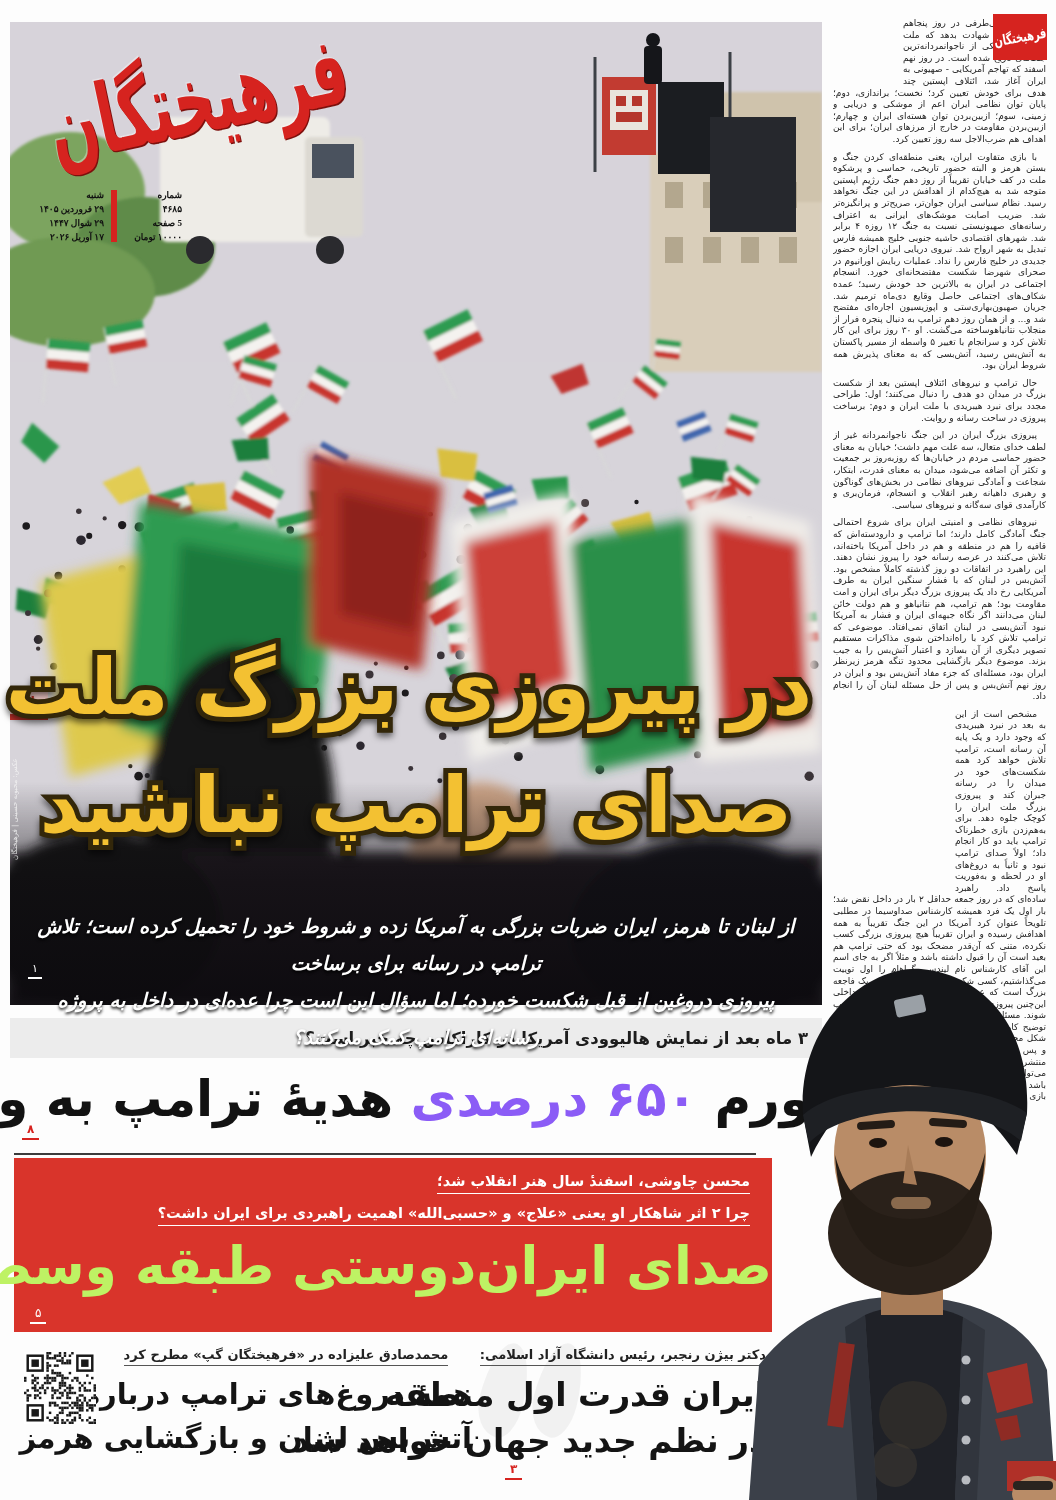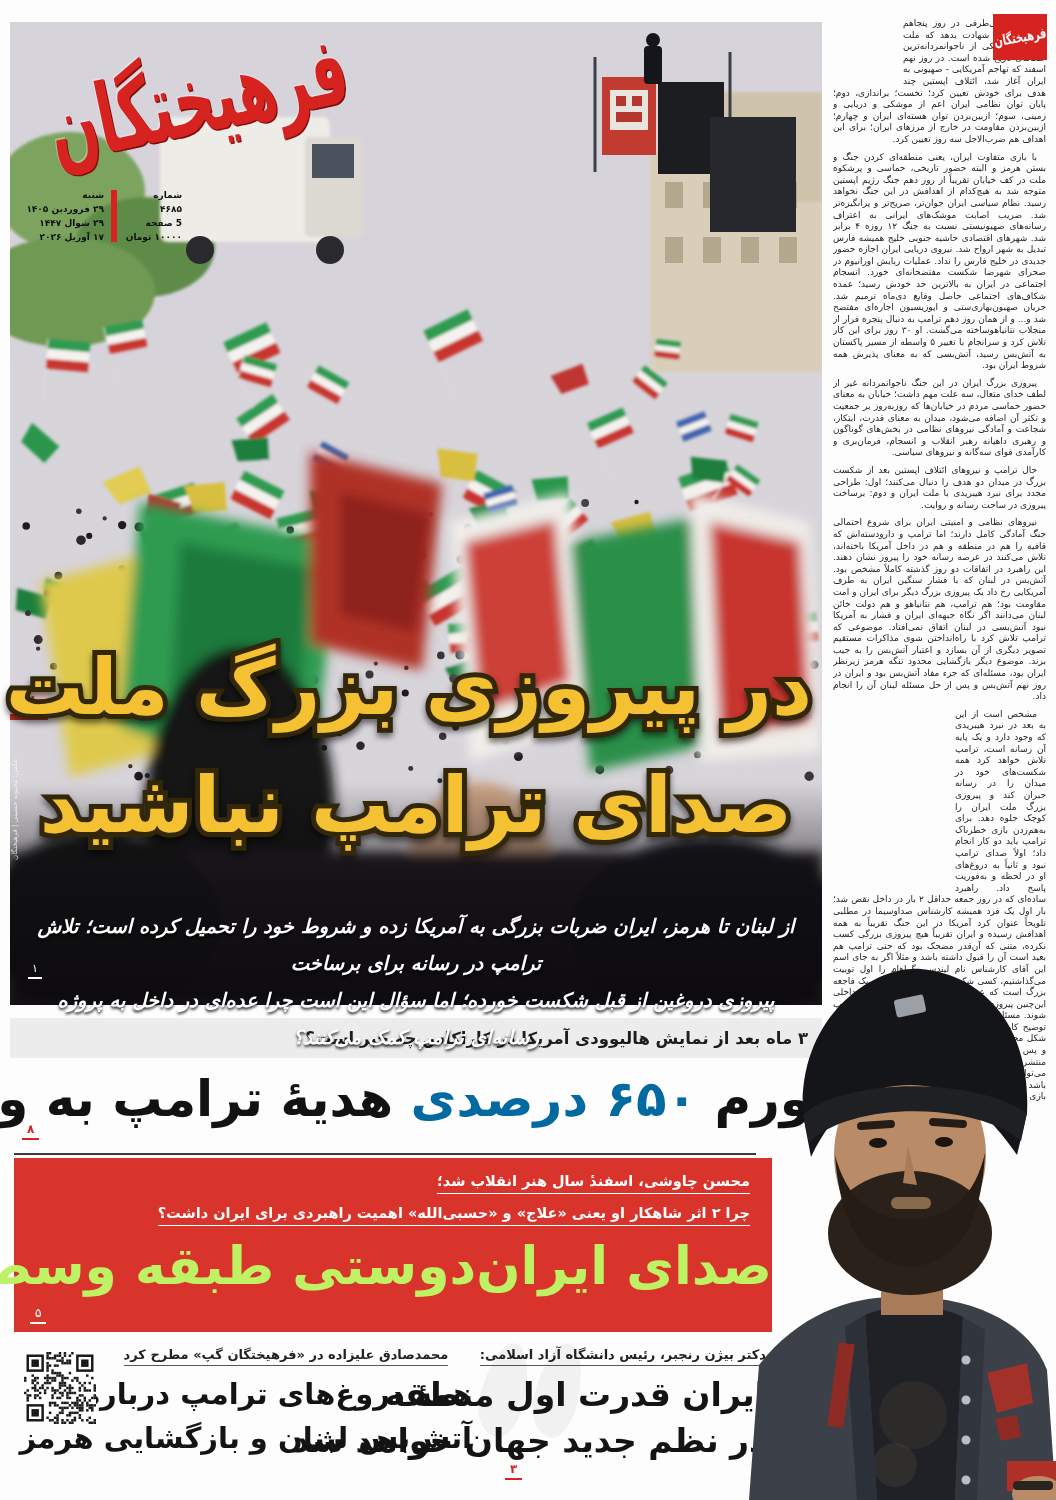--- a/index.html
+++ b/index.html
@@ -17,21 +17,21 @@
   .photo-watermark span{color:#c4322b;font-size:13px;font-weight:bold;}
   .photo-pageref{position:absolute;left:28px;top:962px;z-index:4;color:#fff;font-size:11px;
       border-bottom:2px solid #fff;padding:0 4px 2px;}
   
   .logo-main{position:absolute;left:48px;top:4px;width:300px;height:190px;z-index:4;
       display:flex;align-items:center;justify-content:center;pointer-events:none;}
   .logo-main span{font-size:62px;font-weight:bold;color:#d6231f;white-space:nowrap;
       transform:rotate(-12deg) scale(.92,1.55);display:inline-block;
       text-shadow:1px 1px 0 #7d100d, -1px -1px 0 rgba(255,255,255,.35);}
   .dateblock{position:absolute;left:18px;top:188px;z-index:4;display:flex;direction:ltr;
-      align-items:flex-start;gap:7px;font-size:9px;color:#111;}
+      align-items:flex-start;gap:7px;font-size:9px;color:#111;font-family:Liberation Serif, serif;}
   .dateblock .dates{width:86px;text-align:right;direction:rtl;line-height:14px;font-weight:bold;}
   .dateblock .redbar{width:6px;height:52px;background:#d6231f;margin-top:2px;}
   .dateblock .issue{width:58px;text-align:right;direction:rtl;line-height:14px;font-weight:bold;}
   .issue .issue-number{letter-spacing:4px;}
   .logo-small{position:absolute;left:993px;top:14px;width:54px;height:46px;background:#d6231f;
       z-index:4;display:flex;align-items:center;justify-content:center;overflow:hidden;}
   .logo-small span{color:#fff;font-size:11px;font-weight:bold;transform:rotate(-10deg) scale(.9,1.3);}
   
   .lead-head{position:absolute;left:20px;top:628px;width:792px;z-index:3;text-align:center;
       direction:rtl;filter:drop-shadow(0 4px 3px rgba(0,0,0,.55));}
@@ -48,21 +48,21 @@
   .column p{margin:0 0 6px 0;text-indent:9px;}
   .col-logo-float{float:left;width:62px;height:56px;margin:0 8px 4px 0;}
   .head-spacer{float:left;width:122px;height:175px;}
   
   .ven-kicker{position:absolute;left:10px;top:1018px;width:796px;height:40px;background:#ececec;
       z-index:2;direction:rtl;display:flex;align-items:center;padding-left:16px;}
   .ven-kicker span{width:100%;text-align:right;padding-right:14px;font-size:16.5px;
       font-weight:bold;color:#1d1d1d;}
   .ven-headline{position:absolute;left:10px;top:1060px;width:820px;z-index:2;direction:rtl;
       text-align:right;font-size:50px;font-weight:bold;color:#121212;white-space:nowrap;line-height:78px;}
-  .ven-headline .red{color:#0369a1;}
+  .ven-headline .red{color:#8b5cf6;}
   .pageref-red{position:absolute;z-index:2;color:#d6231f;font-size:12px;font-weight:bold;
       border-bottom:2px solid #d6231f;padding:0 5px 2px;}
   
   .redbox{position:absolute;left:14px;top:1158px;width:758px;height:174px;background:#d9342b;
       z-index:2;direction:rtl;padding:0;}
   .redbox .kick{display:block;text-align:right;margin:0 22px 0 0;}
   .redbox .kick span{display:inline-block;color:#fff;font-size:14.5px;font-weight:bold;
       border-bottom:1.5px solid #fff;padding-bottom:4px;}
   .redbox .kick1{padding-top:13px;}
   .redbox .kick2{padding-top:9px;}
@@ -557,22 +557,22 @@
   <div class="lead-subhead">
     <div>از لبنان تا هرمز، ایران ضربات بزرگی به آمریکا زده و شروط خود را تحمیل کرده است؛ تلاش ترامپ در رسانه برای برساخت</div>
     <div>پیروزی دروغین از قبل شکست خورده؛ اما سؤال این است چرا عده‌ای در داخل به پروژه رسانه‌ای ترامپ کمک می‌کنند؟</div>
   </div>
 
   <div class="column">
     <div class="col-logo-float"></div>
     <div id="column-main">
         <p>هر ناظر بی‌طرفی در روز پنجاهم جنگ می‌تواند شهادت بدهد که ملت ایران پیروز یکی از ناجوانمردانه‌ترین جنگ‌های تاریخ شده است. در روز نهم اسفند که تهاجم آمریکایی - صهیونی به ایران آغاز شد، ائتلاف اپستین چند هدف برای خودش تعیین کرد؛ نخست؛ براندازی، دوم؛ پایان توان نظامی ایران اعم از موشکی و دریایی و زمینی، سوم؛ ازبین‌بردن توان هسته‌ای ایران و چهارم؛ ازبین‌بردن مقاومت در خارج از مرزهای ایران؛ برای این اهداف هم ضرب‌الاجل سه روز تعیین کرد.</p>
         <p>با بازی متفاوت ایران، یعنی منطقه‌ای کردن جنگ و بستن هرمز و البته حضور تاریخی، حماسی و پرشکوه ملت در کف خیابان تقریباً از روز دهم جنگ رژیم اپستین متوجه شد به هیچ‌کدام از اهدافش در این جنگ نخواهد رسید. نظام سیاسی ایران جوان‌تر، صریح‌تر و پرانگیزه‌تر شد. ضریب اصابت موشک‌های ایرانی به اعتراف رسانه‌های صهیونیستی نسبت به جنگ ۱۲ روزه ۴ برابر شد. شهرهای اقتصادی حاشیه جنوبی خلیج همیشه فارس تبدیل به شهر ارواح شد. نیروی دریایی ایران اجازه حضور جدیدی در خلیج فارس را نداد. عملیات ربایش اورانیوم در صحرای شهرضا شکست مفتضحانه‌ای خورد. انسجام اجتماعی در ایران به بالاترین حد خودش رسید؛ عمده شکاف‌های اجتماعی حاصل وقایع دی‌ماه ترمیم شد. جریان صهیون‌بهاری‌ستی و اپوزیسیون اجاره‌ای مفتضح شد و... و از همان روز دهم ترامپ به دنبال پنجره فرار از منجلاب نتانیاهوساخته می‌گشت. او ۳۰ روز برای این کار تلاش کرد و سرانجام با تغییر ۵ واسطه از مسیر پاکستان به آتش‌بس رسید، آتش‌بسی که به معنای پذیرش همه شروط ایران بود.</p>
+        <p>حال ترامپ و نیروهای ائتلاف اپستین بعد از شکست بزرگ در میدان دو هدف را دنبال می‌کنند؛ اول: طراحی مجدد برای نبرد هیبریدی با ملت ایران و دوم: برساخت پیروزی در ساحت رسانه و روایت.</p>
         <p>پیروزی بزرگ ایران در این جنگ ناجوانمردانه غیر از لطف خدای متعال، سه علت مهم داشت؛ خیابان به معنای حضور حماسی مردم در خیابان‌ها که روزبه‌روز بر جمعیت و تکثر آن اضافه می‌شود، میدان به معنای قدرت، ابتکار، شجاعت و آمادگی نیروهای نظامی در بخش‌های گوناگون و رهبری داهیانه رهبر انقلاب و انسجام، فرمان‌بری و کارآمدی قوای سه‌گانه و نیروهای سیاسی.</p>
-        <p>حال ترامپ و نیروهای ائتلاف اپستین بعد از شکست بزرگ در میدان دو هدف را دنبال می‌کنند؛ اول: طراحی مجدد برای نبرد هیبریدی با ملت ایران و دوم: برساخت پیروزی در ساحت رسانه و روایت.</p>
         <p>نیروهای نظامی و امنیتی ایران برای شروع احتمالی جنگ آمادگی کامل دارند؛ اما ترامپ و دارودسته‌اش که قافیه را هم در منطقه و هم در داخل آمریکا باخته‌اند، تلاش می‌کنند در عرصه رسانه خود را پیروز نشان دهند. این راهبرد در اتفاقات دو روز گذشته کاملاً مشخص بود. آتش‌بس در لبنان که با فشار سنگین ایران به طرف آمریکایی رخ داد یک پیروزی بزرگ دیگر برای ایران و امت مقاومت بود؛ هم ترامپ، هم نتانیاهو و هم دولت خائن لبنان می‌دانند اگر نگاه جبهه‌ای ایران و فشار به آمریکا نبود آتش‌بسی در لبنان اتفاق نمی‌افتاد. موضوعی که ترامپ تلاش کرد با راه‌انداختن شوی مذاکرات مستقیم تصویر دیگری از آن بسازد و اعتبار آتش‌بس را به جیب بزند. موضوع دیگر بازگشایی محدود تنگه هرمز زیرنظر ایران بود، مسئله‌ای که جزء مفاد آتش‌بس بود و ایران در روز نهم آتش‌بس و پس از حل مسئله لبنان آن را انجام داد.</p>
       </div>
     <div id="column-tail">
       <div class="head-spacer"></div>
     <p>مشخص است از این به بعد در نبرد هیبریدی که وجود دارد و یک پایه آن رسانه است، ترامپ تلاش خواهد کرد همه شکست‌های خود در میدان را در رسانه جبران کند و پیروزی بزرگ ملت ایران را کوچک جلوه دهد. برای به‌هم‌زدن بازی خطرناک ترامپ باید دو کار انجام داد؛ اولاً صدای ترامپ نبود و ثانیاً به دروغ‌های او در لحظه و به‌فوریت پاسخ داد. راهبرد ساده‌ای که در روز جمعه حداقل ۲ بار در داخل نقض شد؛ بار اول یک فرد همیشه کارشناس صداوسیما در مطلبی تلویحاً عنوان کرد آمریکا در این جنگ تقریباً به همه اهدافش رسیده و ایران تقریباً هیچ پیروزی بزرگی کسب نکرده، متنی که آن‌قدر مضحک بود که حتی ترامپ هم بعید است آن را قبول داشته باشد و مثلاً اگر به جای اسم این آقای کارشناس نام لیندسی گراهام را اول توییت می‌گذاشتیم، کسی شک نمی‌کرد. مع‌الاسف این یک فاجعه بزرگ است که عده‌ای برای پیش‌بردن پروژه‌های داخلی این‌چنین پیروزی بزرگ ملت را کوچک کنند و صدای ترامپ شوند. مسئله دوم توییت وزیر محترم خارجه بود که بدون توضیح کامل فرایند بازشدن تنگه هرمز و گفتن اینکه به شکل محدود و به‌عنوان بخشی از توافق آتش‌بس با تأخیر و پس از انجام آتش‌بس در لبنان انجام می‌شود آن را منتشر کرد. آقای وزیر احتمالاً خوب می‌داند این توییت می‌تواند چه آثار مخربی بر افکار عمومی داخل داشته باشد و بهتر است آن را تکمیل کند تا تبدیل به آتش تهیه بازی ترامپ نشود. روا نیست پیروزی بزرگ ملت ایران را با شکست در روایت خراب کنیم.</p>
       </div>
   </div>
   <div class="logo-small">
     <span>فرهیختگان</span>
   </div>

